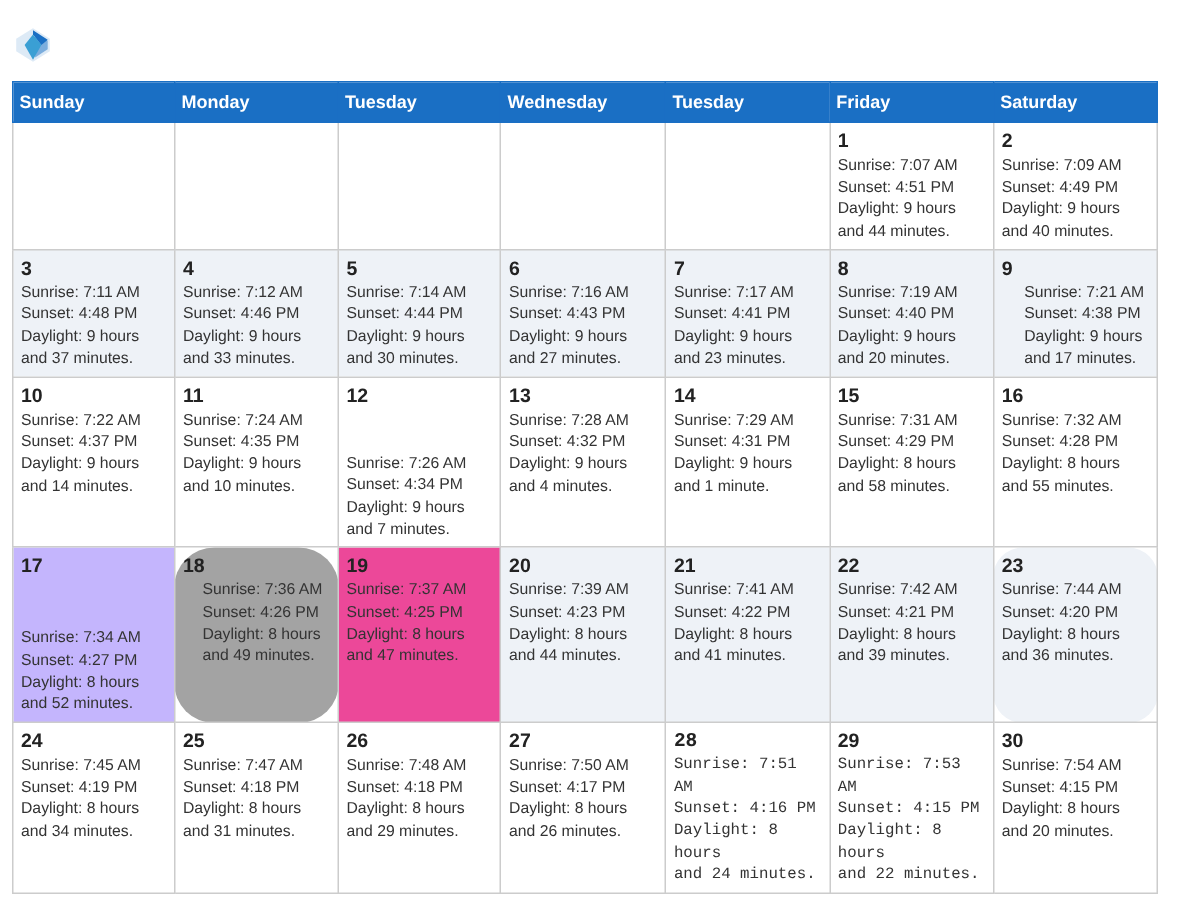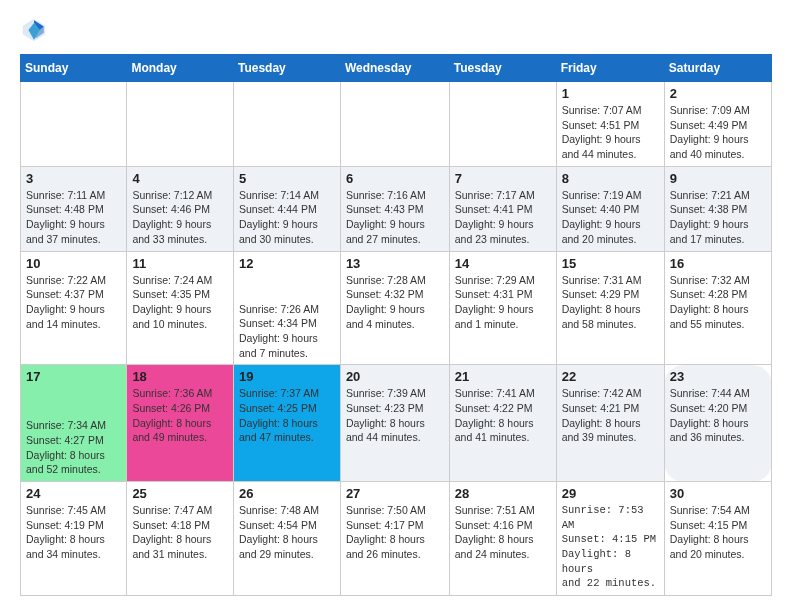--- a/index.html
+++ b/index.html
@@ -6,21 +6,21 @@
     body {
       font-family: Arial, sans-serif;
       background: #fff;
       width: 792px;
       min-height: 612px;
       overflow: hidden;
     }
     .page {
       width: 792px;
       background: #fff;
-      padding: 16px 20px 10px 20px;
+      padding: 16px 20px 10px 8px;
     }
     .header {
       display: flex;
       justify-content: space-between;
       align-items: flex-start;
       margin-bottom: 10px;
     }
     .logo {
       display: flex;
       align-items: center;
@@ -190,21 +190,21 @@
           </td>
           <td style="background: rgb(238, 242, 247);">
             <span class="day-num">8</span>
             <div class="day-info" style="white-space: pre-line;">Sunrise: 7:19 AM
 Sunset: 4:40 PM
 Daylight: 9 hours
 and 20 minutes.</div>
           </td>
           <td style="background: rgb(238, 242, 247);">
             <span class="day-num">9</span>
-            <div class="day-info" style="white-space: pre-line;">Sunrise: 7:21 AM
+            <div class="day-info" style="white-space: pre-line; margin-left: 15px;">Sunrise: 7:21 AM
 Sunset: 4:38 PM
 Daylight: 9 hours
 and 17 minutes.</div>
           </td>
         </tr>
         <tr class="row-odd">
           <td style="background: rgb(255, 255, 255);">
             <span class="day-num">10</span>
             <div class="day-info" style="white-space: pre-line;">Sunrise: 7:22 AM
 Sunset: 4:37 PM
@@ -248,35 +248,35 @@
           </td>
           <td style="background: rgb(255, 255, 255);">
             <span class="day-num">16</span>
             <div class="day-info" style="white-space: pre-line;">Sunrise: 7:32 AM
 Sunset: 4:28 PM
 Daylight: 8 hours
 and 55 minutes.</div>
           </td>
         </tr>
         <tr class="row-even">
-          <td style="background: #86efac;">
+          <td style="background: #c4b5fd;">
             <span class="day-num">17</span>
             <div class="day-info" style="white-space: pre-line; margin-top: 34px;">Sunrise: 7:34 AM
 Sunset: 4:27 PM
 Daylight: 8 hours
 and 52 minutes.</div>
           </td>
+          <td style="background: #a3a3a3; border-radius: 27px;">
+            <span class="day-num">18</span>
+            <div class="day-info" style="white-space: pre-line; margin-left: 13px;">Sunrise: 7:36 AM
+Sunset: 4:26 PM
+Daylight: 8 hours
+and 49 minutes.</div>
+          </td>
           <td style="background: #ec4899;">
-            <span class="day-num">18</span>
-            <div class="day-info" style="white-space: pre-line;">Sunrise: 7:36 AM
-Sunset: 4:26 PM
-Daylight: 8 hours
-and 49 minutes.</div>
-          </td>
-          <td style="background: #0ea5e9;">
             <span class="day-num">19</span>
             <div class="day-info" style="white-space: pre-line;">Sunrise: 7:37 AM
 Sunset: 4:25 PM
 Daylight: 8 hours
 and 47 minutes.</div>
           </td>
           <td style="background: rgb(238, 242, 247);">
             <span class="day-num">20</span>
             <div class="day-info" style="white-space: pre-line;">Sunrise: 7:39 AM
 Sunset: 4:23 PM
@@ -316,32 +316,32 @@
           <td style="background: rgb(255, 255, 255);">
             <span class="day-num">25</span>
             <div class="day-info" style="white-space: pre-line;">Sunrise: 7:47 AM
 Sunset: 4:18 PM
 Daylight: 8 hours
 and 31 minutes.</div>
           </td>
           <td style="background: rgb(255, 255, 255); margin-top: 20px;">
             <span class="day-num">26</span>
             <div class="day-info" style="white-space: pre-line;">Sunrise: 7:48 AM
-Sunset: 4:54 PM
+Sunset: 4:18 PM
 Daylight: 8 hours
 and 29 minutes.</div>
           </td>
           <td style="background: rgb(255, 255, 255);">
             <span class="day-num">27</span>
             <div class="day-info" style="white-space: pre-line;">Sunrise: 7:50 AM
 Sunset: 4:17 PM
 Daylight: 8 hours
 and 26 minutes.</div>
           </td>
-          <td style="background: rgb(255, 255, 255);">
+          <td style="background: rgb(255, 255, 255); font-family: Liberation Mono, monospace;">
             <span class="day-num">28</span>
             <div class="day-info" style="white-space: pre-line;">Sunrise: 7:51 AM
 Sunset: 4:16 PM
 Daylight: 8 hours
 and 24 minutes.</div>
           </td>
           <td style="background: rgb(255, 255, 255);">
             <span class="day-num">29</span>
             <div class="day-info" style="white-space: pre-line; font-family: Liberation Mono, monospace;">Sunrise: 7:53 AM
 Sunset: 4:15 PM

